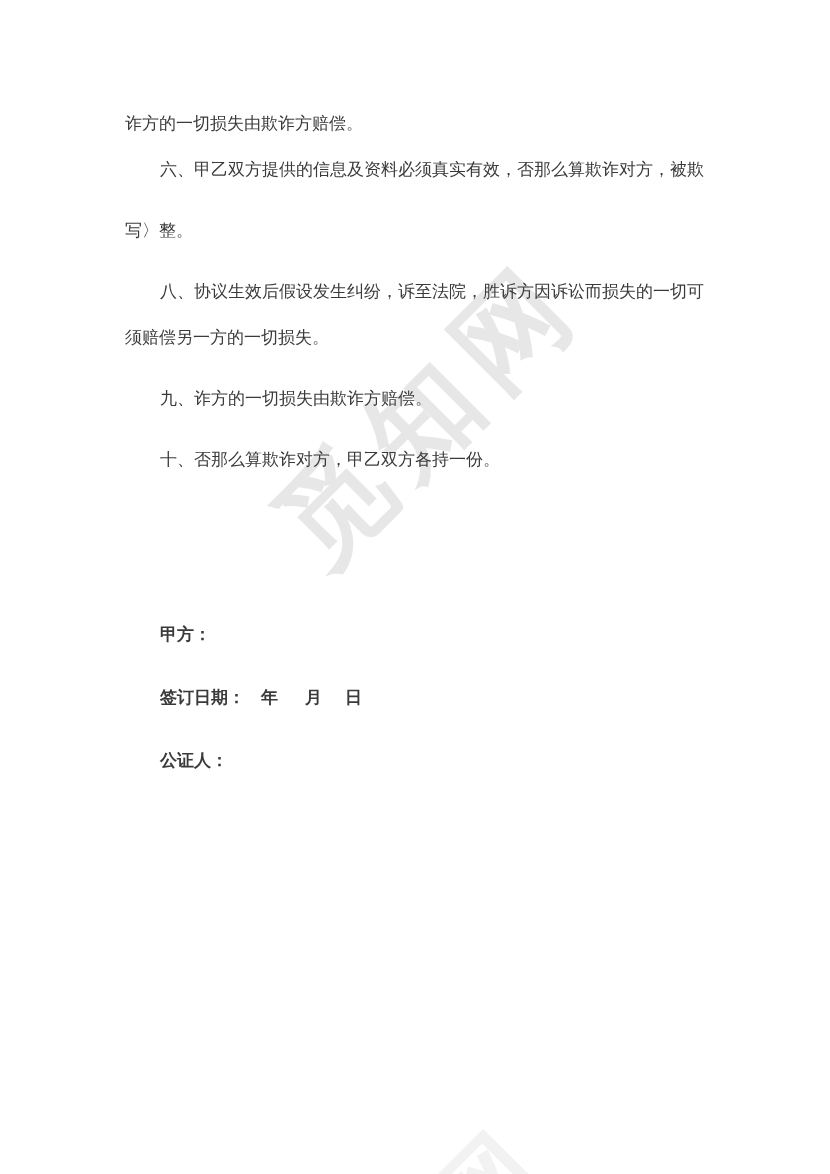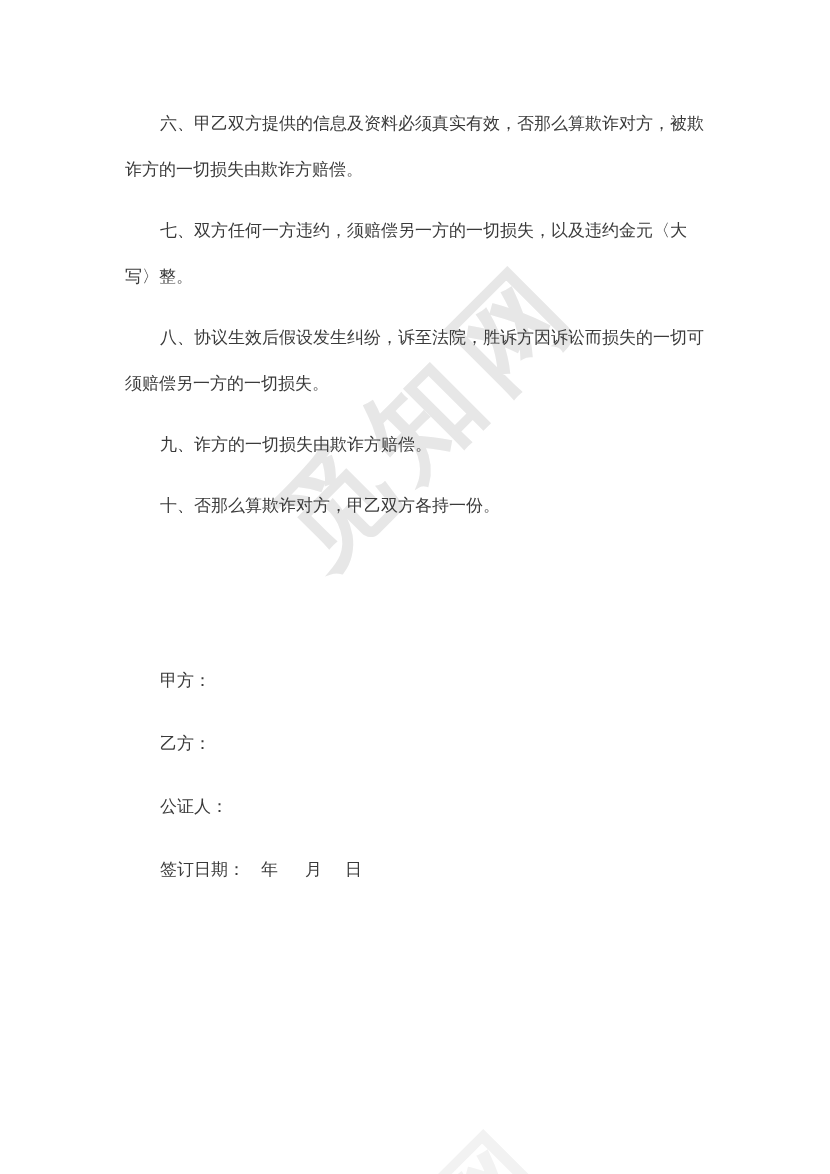--- a/index.html
+++ b/index.html
@@ -46,63 +46,61 @@
     width: 586px;
     font-size: 17px;
     line-height: 46px;
     z-index: 1;
   }
   .para { margin: 0 0 15px 0; }
   .line { display: block; }
   .line.first { text-indent: 35px; }
 
   .sig-block { margin-top: 129px; }
-  .sig { margin: 0 0 17px 0; text-indent: 35px; }
+  .sig { margin: 0 0 17px 0; text-indent: 35px; font-weight: bold; }
   .date-gap-1 { margin-left: 16px; }
   .date-gap-2 { margin-left: 27px; }
   .date-gap-3 { margin-left: 23px; }
 </style>
 </head>
 <body>
 
 <div class="page">
 
   <div class="watermark wm-center">觅知网</div>
 
   <div class="watermark wm-bottom">网</div>
 
   <div class="content">
 
     <p class="para">
+      <span class="line">诈方的一切损失由欺诈方赔偿。</span>
       <span class="line first">六、甲乙双方提供的信息及资料必须真实有效，否那么算欺诈对方，被欺</span>
-      <span class="line">诈方的一切损失由欺诈方赔偿。</span>
     </p>
 
     <p class="para">
-      <span class="line first">七、双方任何一方违约，须赔偿另一方的一切损失，以及违约金元〈大</span>
       <span class="line">写〉整。</span>
     </p>
 
     <p class="para">
       <span class="line first">八、协议生效后假设发生纠纷，诉至法院，胜诉方因诉讼而损失的一切可</span>
       <span class="line">须赔偿另一方的一切损失。</span>
     </p>
 
     <p class="para">
       <span class="line first">九、诈方的一切损失由欺诈方赔偿。</span>
     </p>
 
     <p class="para">
       <span class="line first">十、否那么算欺诈对方，甲乙双方各持一份。</span>
     </p>
 
 
     <div class="sig-block">
       <p class="sig">甲方：</p>
-      <p class="sig">乙方：</p>
-      <p class="sig">公证人：</p>
       <p class="sig">
         <span>签订日期：</span><span class="date-gap-1">年</span><span class="date-gap-2">月</span><span class="date-gap-3">日</span>
       </p>
+      <p class="sig">公证人：</p>
     </div>
 
   </div>
 </div>
 
 </body></html>

